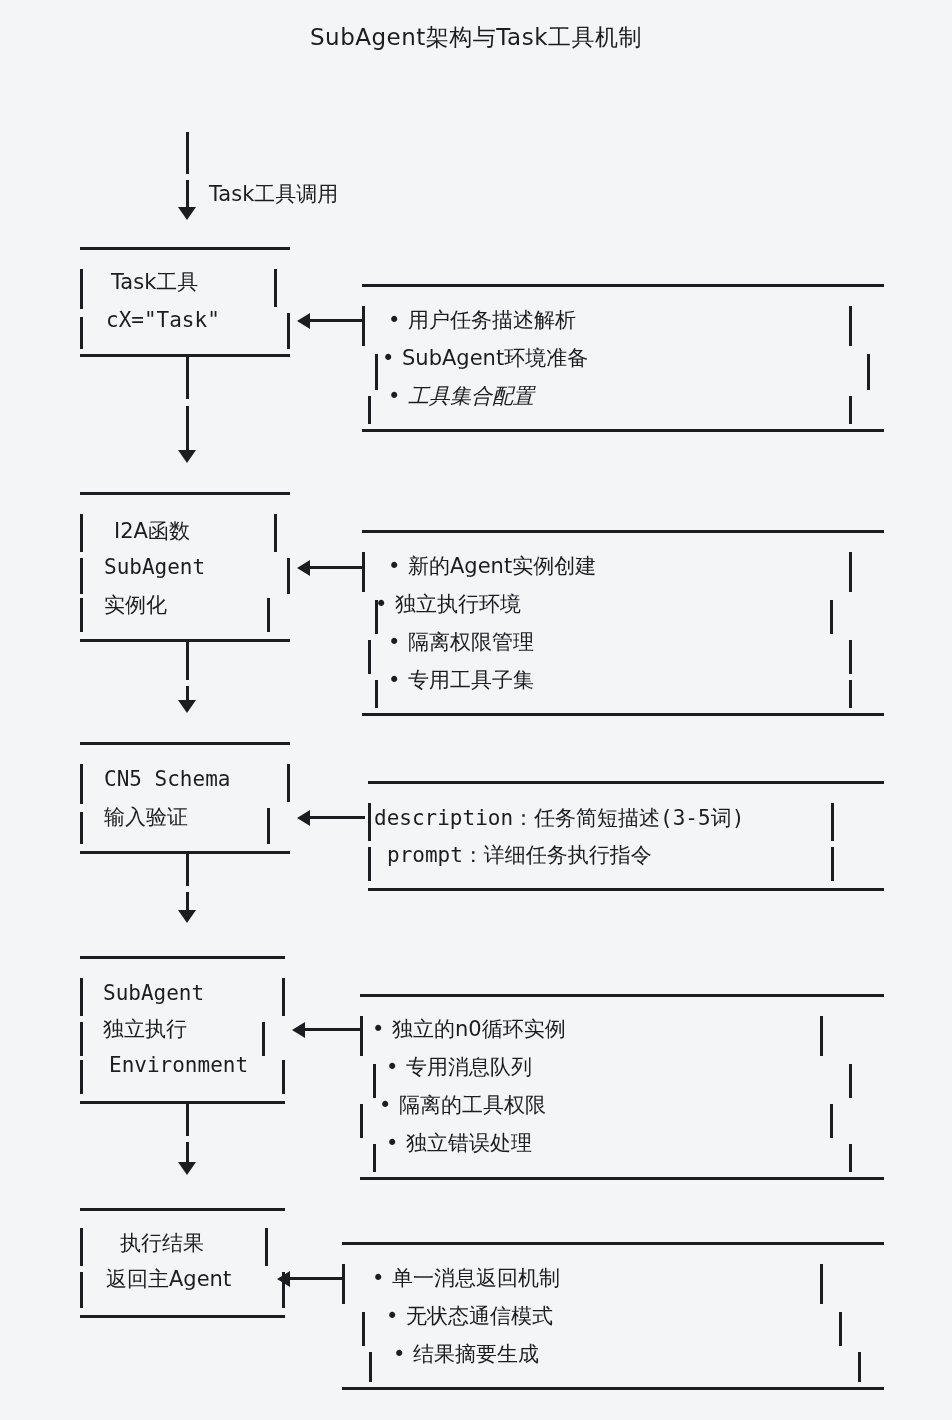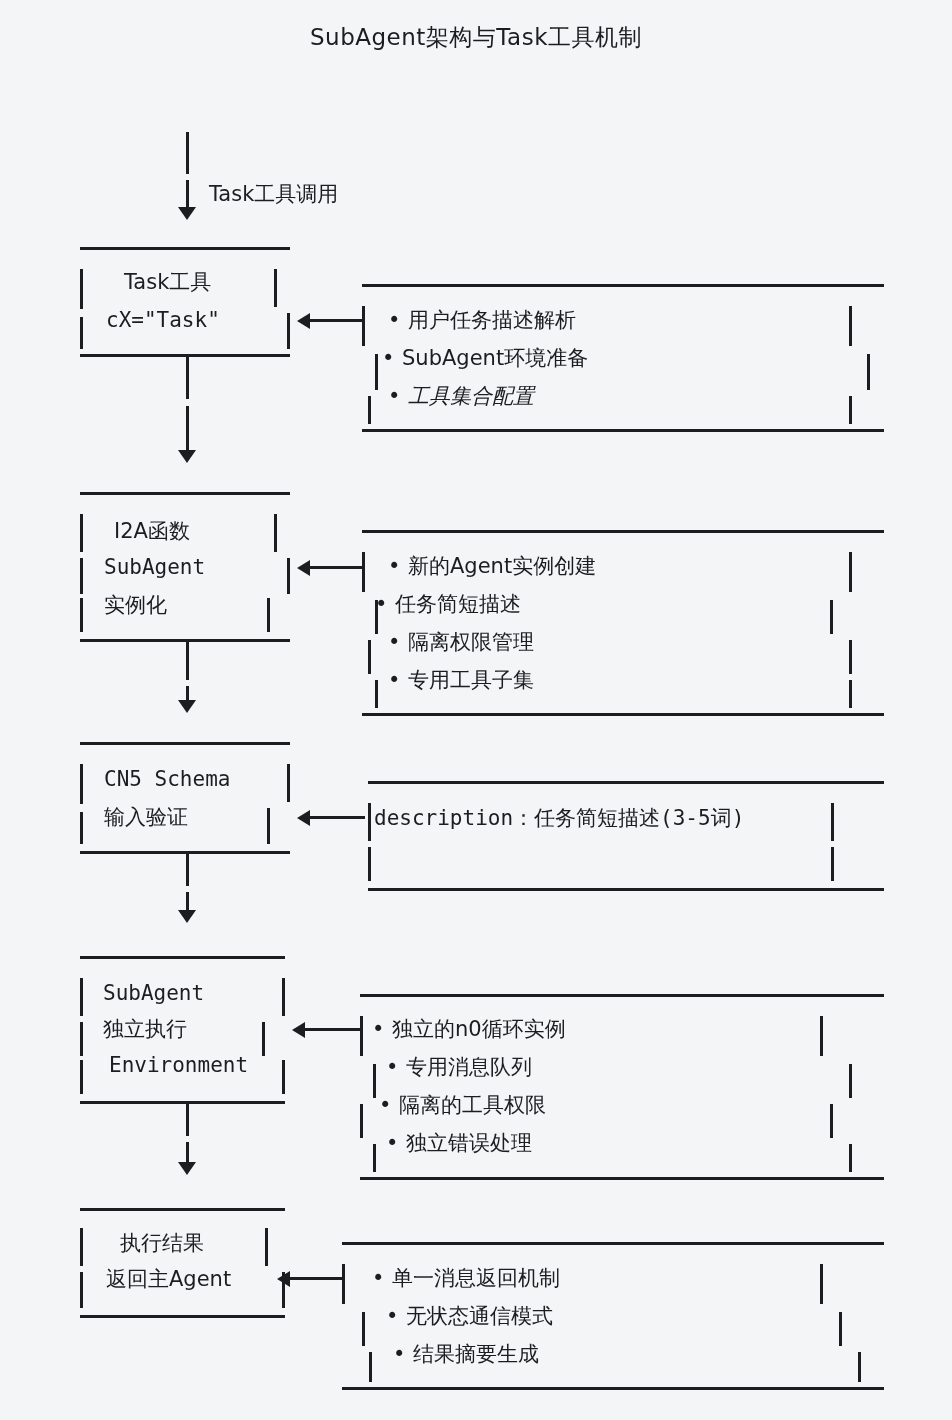--- a/index.html
+++ b/index.html
@@ -85,21 +85,21 @@
   <div class="edge-caption" style="left:209px;top:180px;">Task工具调用</div>
 
   <div class="box" style="left:80px;top:247px;width:210px;height:110px;">
     <div class="top" style="top:0;width:210px;"></div>
     <div class="bot" style="top:107px;width:210px;"></div>
     <div class="lseg" style="left:0;top:22px;height:40px;"></div>
     <div class="lseg" style="left:0;top:70px;height:32px;"></div>
     <div class="rseg" style="left:194px;top:22px;height:38px;"></div>
     <div class="rseg" style="left:207px;top:66px;height:36px;"></div>
   </div>
-  <div class="boxtext cjk" style="left:124px;top:272px;">Task工具</div>
+  <div class="boxtext cjk" style="left:111px;top:272px;">Task工具</div>
   <div class="boxtext" style="left:106px;top:310px;">cX="Task"</div>
 
   <div class="box" style="left:362px;top:284px;width:522px;height:148px;">
     <div class="top" style="top:0;width:522px;"></div>
     <div class="bot" style="top:145px;width:522px;"></div>
     <div class="lseg" style="left:0;top:22px;height:40px;"></div>
     <div class="lseg" style="left:13px;top:70px;height:36px;"></div>
     <div class="lseg" style="left:6px;top:112px;height:28px;"></div>
     <div class="rseg" style="left:487px;top:22px;height:40px;"></div>
     <div class="rseg" style="left:505px;top:70px;height:36px;"></div>
@@ -136,21 +136,21 @@
     <div class="lseg" style="left:0;top:22px;height:40px;"></div>
     <div class="lseg" style="left:13px;top:70px;height:34px;"></div>
     <div class="lseg" style="left:6px;top:110px;height:34px;"></div>
     <div class="lseg" style="left:13px;top:150px;height:28px;"></div>
     <div class="rseg" style="left:487px;top:22px;height:40px;"></div>
     <div class="rseg" style="left:468px;top:70px;height:34px;"></div>
     <div class="rseg" style="left:487px;top:110px;height:34px;"></div>
     <div class="rseg" style="left:487px;top:150px;height:28px;"></div>
   </div>
   <div class="bullet" style="left:388px;top:556px;"><span class="dot">•</span><span>新的Agent实例创建</span></div>
-  <div class="bullet" style="left:375px;top:594px;"><span class="dot">•</span><span>任务简短描述</span></div>
+  <div class="bullet" style="left:375px;top:594px;"><span class="dot">•</span><span>独立执行环境</span></div>
   <div class="bullet" style="left:388px;top:632px;"><span class="dot">•</span><span>隔离权限管理</span></div>
   <div class="bullet" style="left:388px;top:670px;"><span class="dot">•</span><span>专用工具子集</span></div>
 
   <div class="hseg" style="left:310px;top:566px;width:55px;"></div>
   <div class="arrow-left" style="left:297px;top:560px;"></div>
 
   <div class="vseg" style="left:186px;top:642px;height:38px;"></div>
   <div class="vseg" style="left:186px;top:686px;height:14px;"></div>
   <div class="arrow-down" style="left:178px;top:700px;"></div>
 
@@ -167,20 +167,21 @@
 
   <div class="box" style="left:368px;top:781px;width:516px;height:110px;">
     <div class="top" style="top:0;width:516px;"></div>
     <div class="bot" style="top:107px;width:516px;"></div>
     <div class="lseg" style="left:0;top:22px;height:38px;"></div>
     <div class="lseg" style="left:0;top:66px;height:34px;"></div>
     <div class="rseg" style="left:463px;top:22px;height:38px;"></div>
     <div class="rseg" style="left:463px;top:66px;height:34px;"></div>
   </div>
   <div class="mono" style="left:374px;top:808px;">description：任务简短描述(3-5词)</div>
+  <div class="mono" style="left:387px;top:845px;">prompt：详细任务执行指令</div>
 
   <div class="hseg" style="left:310px;top:816px;width:55px;"></div>
   <div class="arrow-left" style="left:297px;top:810px;"></div>
 
   <div class="vseg" style="left:186px;top:854px;height:32px;"></div>
   <div class="vseg" style="left:186px;top:892px;height:18px;"></div>
   <div class="arrow-down" style="left:178px;top:910px;"></div>
 
   <div class="box" style="left:80px;top:956px;width:205px;height:148px;">
     <div class="top" style="top:0;width:205px;"></div>

